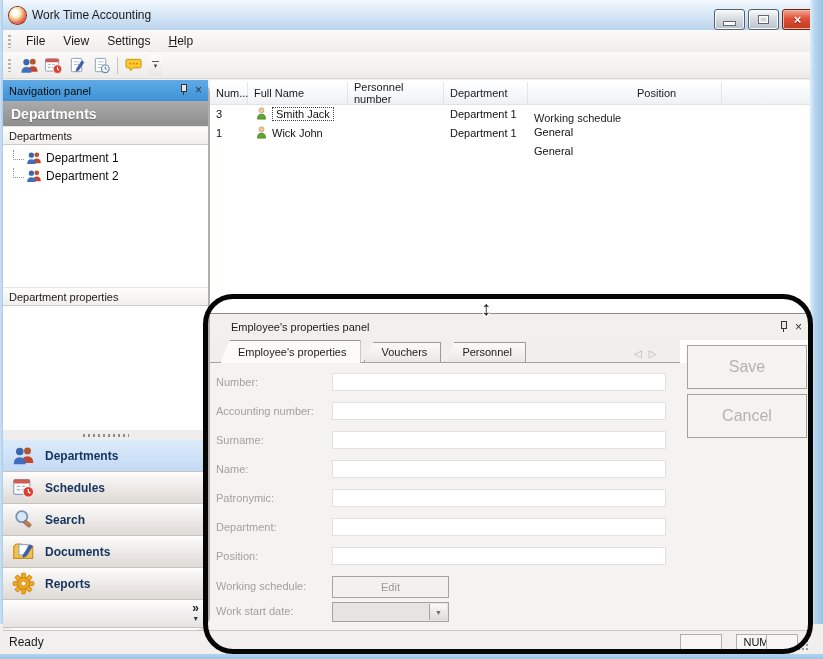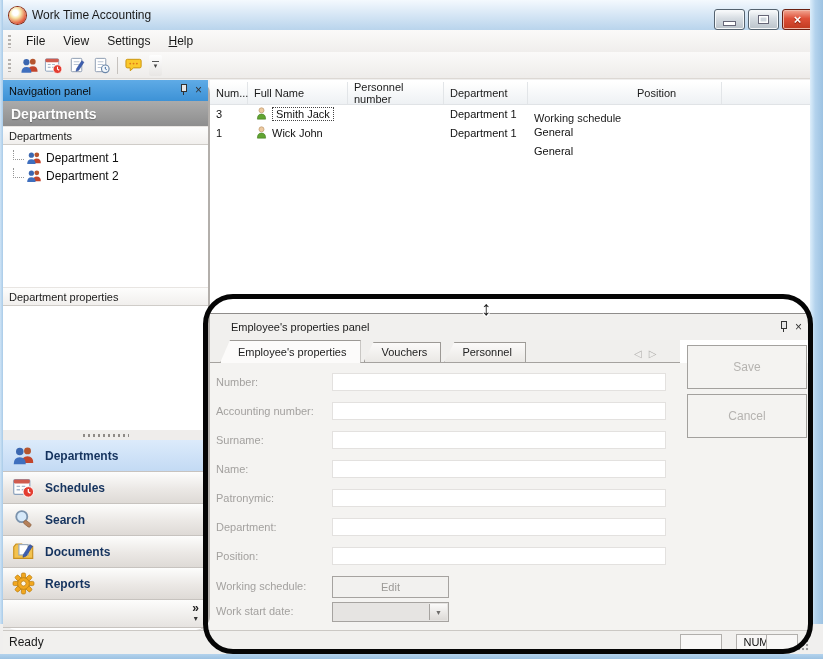--- a/index.html
+++ b/index.html
@@ -76,21 +76,21 @@
   .tabstrip{position:absolute;left:0;top:260px;width:470px;height:23px;background:#f0efed;border-bottom:1px solid #a5a29f;display:flex;align-items:flex-end;padding-left:10px;box-sizing:border-box;}
   .tab{position:relative;height:19px;line-height:19px;font-size:11px;color:#222;background:linear-gradient(#fbfaf9,#eae8e5);border:1px solid #9c9995;border-bottom:none;padding:0 13px 0 17px;margin-right:3px;clip-path:polygon(10px 0,100% 0,100% 100%,0 100%);}
   .tab.active{background:#fcfbfa;height:22px;line-height:22px;margin-bottom:-1px;z-index:2;text-align:right;}
   .tab-arrows{position:absolute;left:424px;top:268px;display:flex;gap:7px;color:#b2b0ae;font-size:10px;}
   .form-area{position:absolute;left:0;top:283px;width:600px;height:267px;background:#f4f3f1;}
   .f-label{position:absolute;left:6px;font-size:11px;color:#a3a19f;}
   .f-input{position:absolute;left:122px;width:334px;height:18px;background:#fff;border:1px solid #e3e1df;box-sizing:border-box;font:11px "Liberation Sans",sans-serif;padding:0 4px;color:#333;}
   .edit-btn{position:absolute;left:122px;top:213px;width:117px;height:22px;background:#f2f1ef;border:1px solid #a6a3a0;font-size:11px;color:#9c9a97;font-family:inherit;}
   .combo{position:absolute;left:122px;top:239px;width:117px;height:20px;background:#e6e4e2;border:1px solid #a6a3a0;box-sizing:border-box;}
   .combo-btn{position:absolute;right:1px;top:1px;width:17px;height:16px;background:linear-gradient(#fbfaf9,#dddad7);border-left:1px solid #a6a3a0;display:flex;align-items:center;justify-content:center;font-size:7px;color:#6e6c6a;}
-  .action-btn{position:absolute;left:477px;width:120px;height:44px;background:#f4f3f1;border:1px solid #a3a19e;font-size:12px;color:#b5b3b0;font-family:inherit;}
+  .action-btn{position:absolute;left:477px;width:120px;height:44px;background:#f4f3f1;border:1px solid #a3a19e;font-size:16px;color:#b5b3b0;font-family:inherit;}
 
   
   .statusbar{left:3px;top:630px;width:807px;height:24px;background:#f1f0ee;border-top:1px solid #cbc8c4;font-size:12px;color:#1a1a1a;}
   .status-ready{position:absolute;left:6px;top:4px;}
   .status-cell{position:absolute;top:3px;height:16px;background:#f8f7f6;border:1px solid #b1afac;box-sizing:border-box;font-size:11px;display:flex;align-items:center;justify-content:center;color:#111;}
   .resize-grip{position:absolute;left:797px;top:638px;width:13px;height:13px;background:
     radial-gradient(circle at 10px 3px,#9a9a9a 1.2px,transparent 1.6px),
     radial-gradient(circle at 6px 7px,#9a9a9a 1.2px,transparent 1.6px),
     radial-gradient(circle at 10px 7px,#9a9a9a 1.2px,transparent 1.6px),
     radial-gradient(circle at 2px 11px,#9a9a9a 1.2px,transparent 1.6px),

